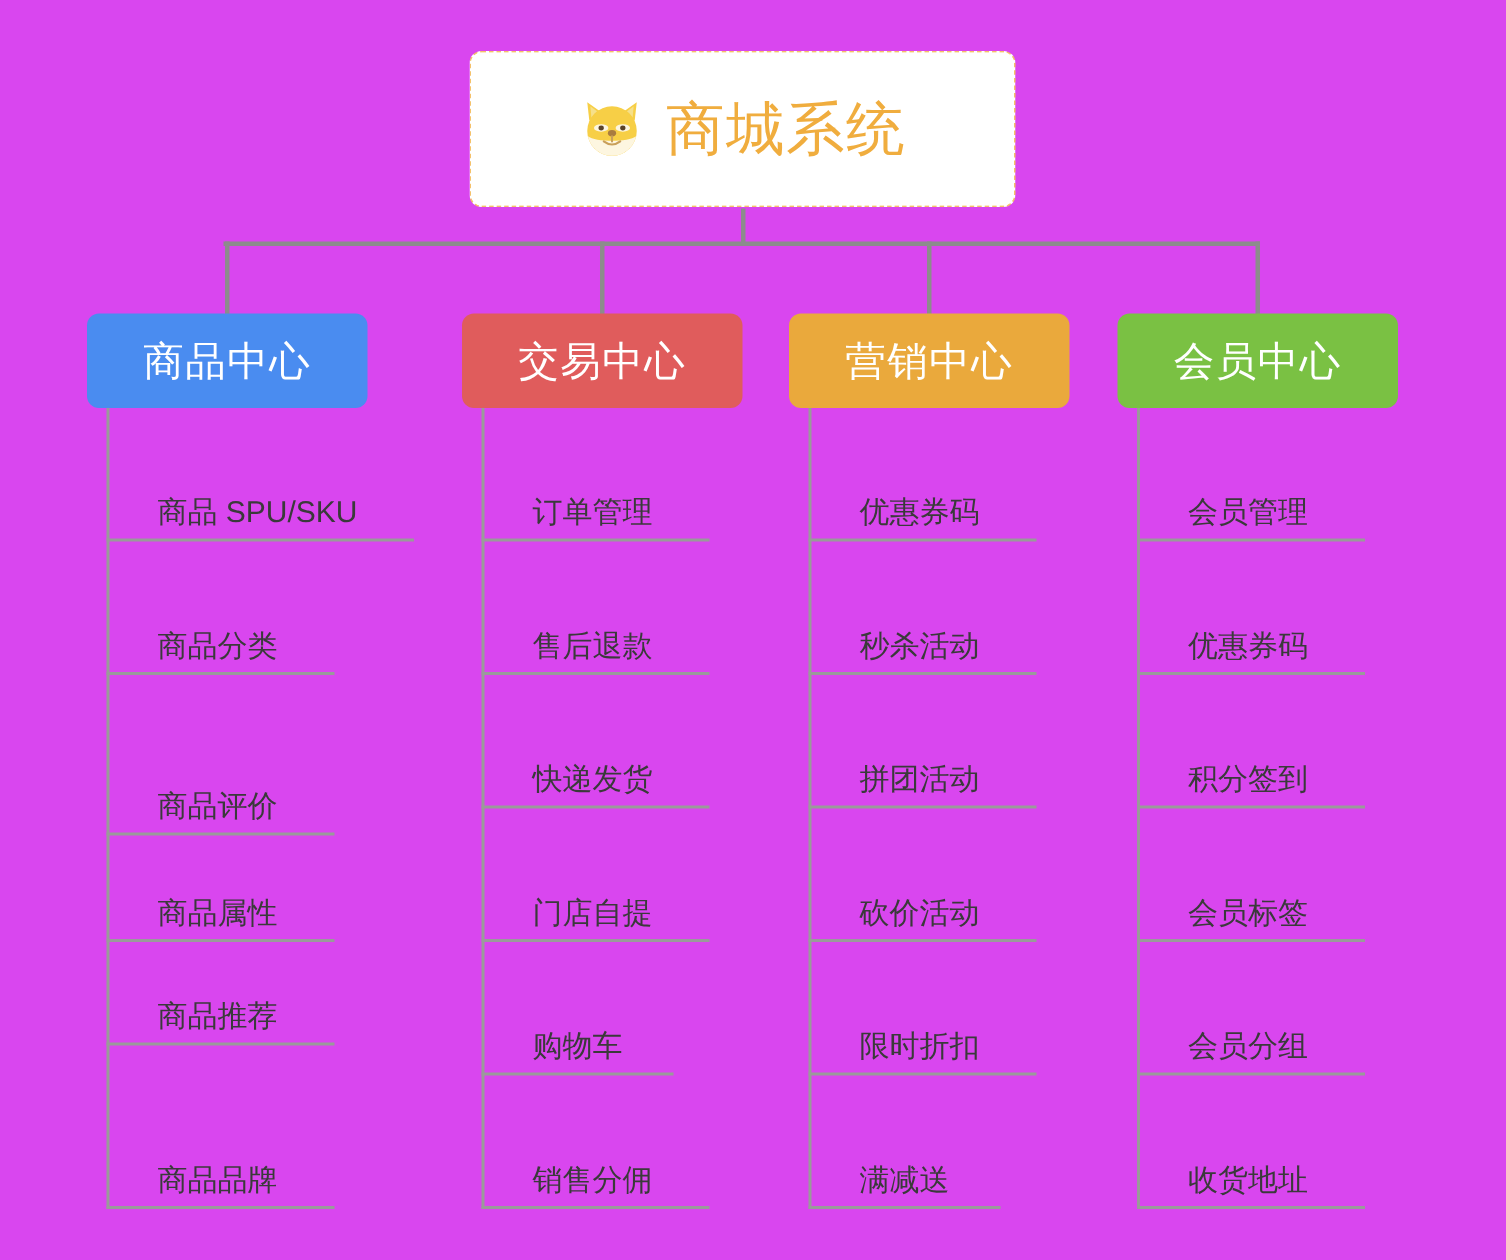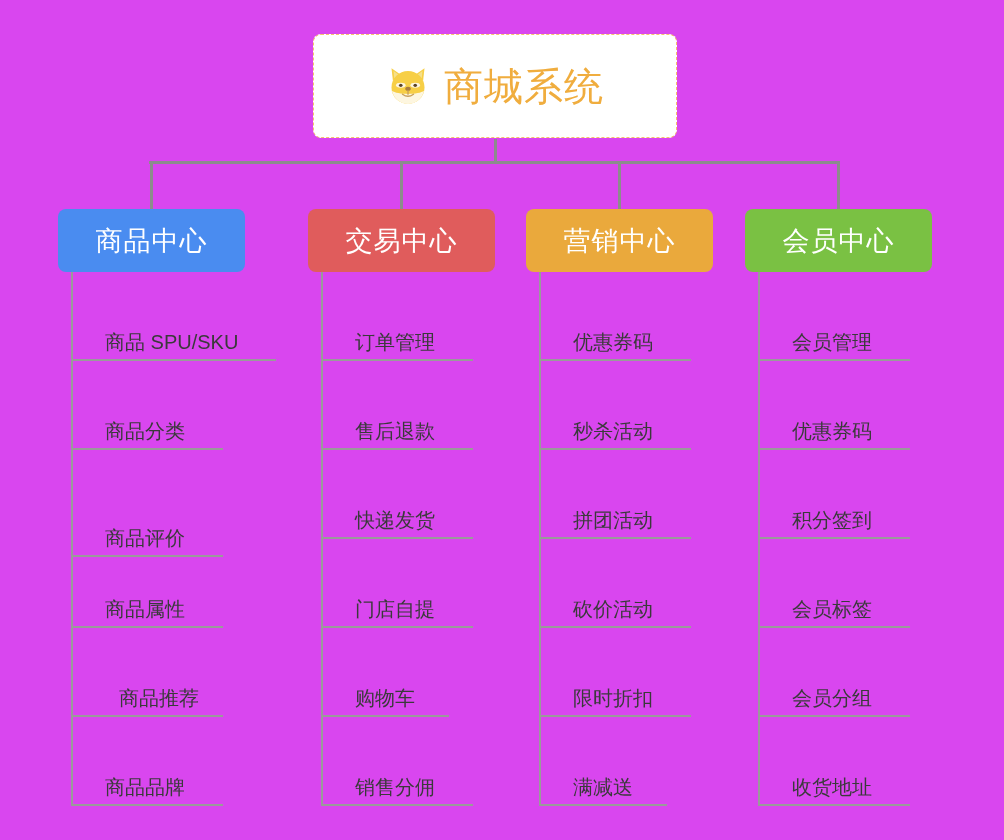--- a/index.html
+++ b/index.html
@@ -158,21 +158,21 @@
         </div>
         <div class="leaf" style="top: 89px; width: 152px;">
           <span class="leaf-label">商品分类</span>
         </div>
         <div class="leaf" style="top: 196px; width: 152px;">
           <span class="leaf-label">商品评价</span>
         </div>
         <div class="leaf" style="top: 267px; width: 152px;">
           <span class="leaf-label">商品属性</span>
         </div>
-        <div class="leaf" style="top: 356px; width: 152px; justify-content: center;">
+        <div class="leaf" style="top: 336px; width: 152px;">
           <span class="leaf-label">商品推荐</span>
         </div>
         <div class="leaf" style="top: 445px; width: 152px;">
           <span class="leaf-label">商品品牌</span>
         </div>
       </div>
       <div class="conn conn-v-branch" style="left: 400px;"></div>
       <div class="cat-box" style="left: 308px; width: 187px; background: rgb(224, 92, 92);">
         <span>交易中心</span>
       </div>

